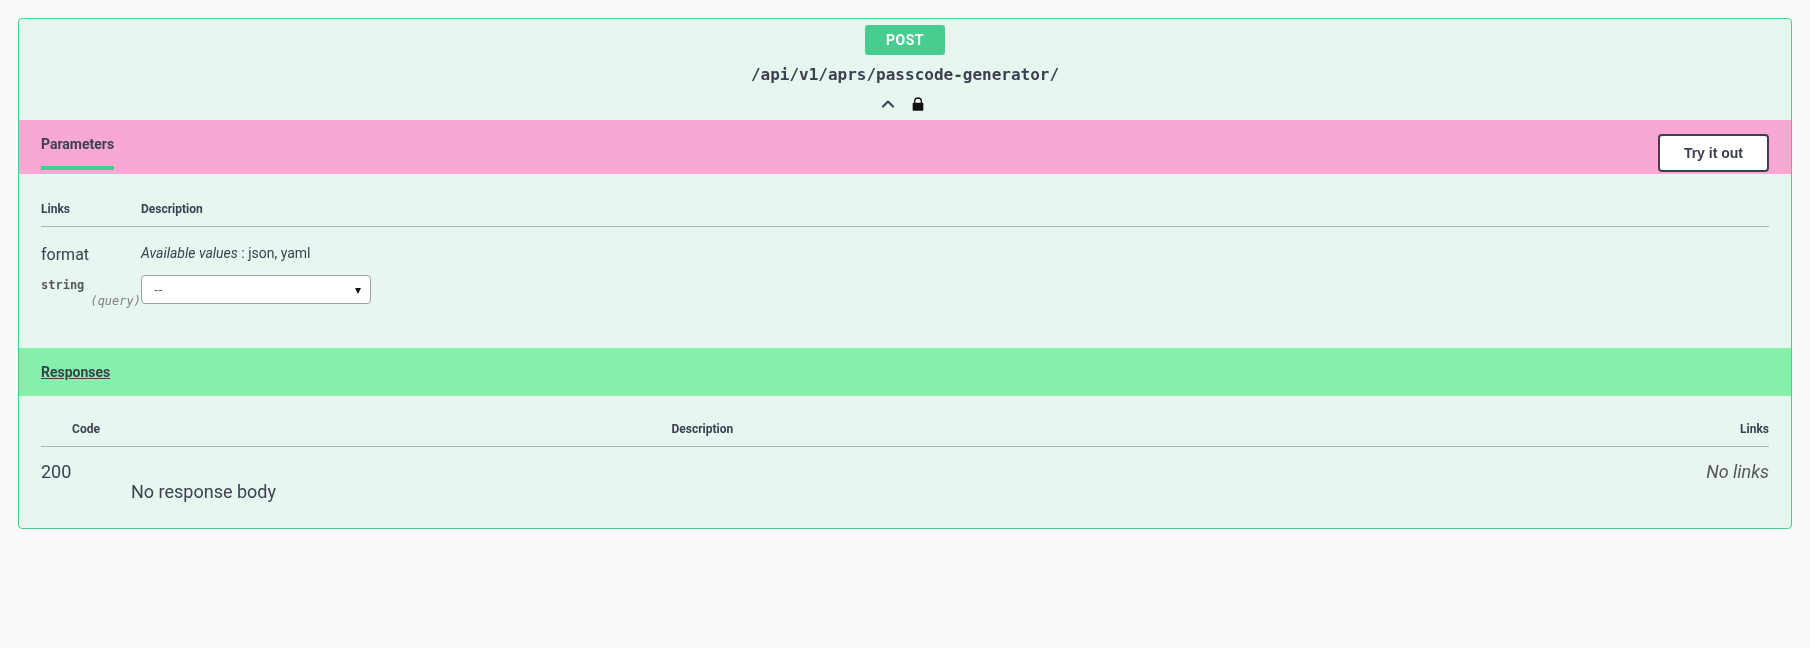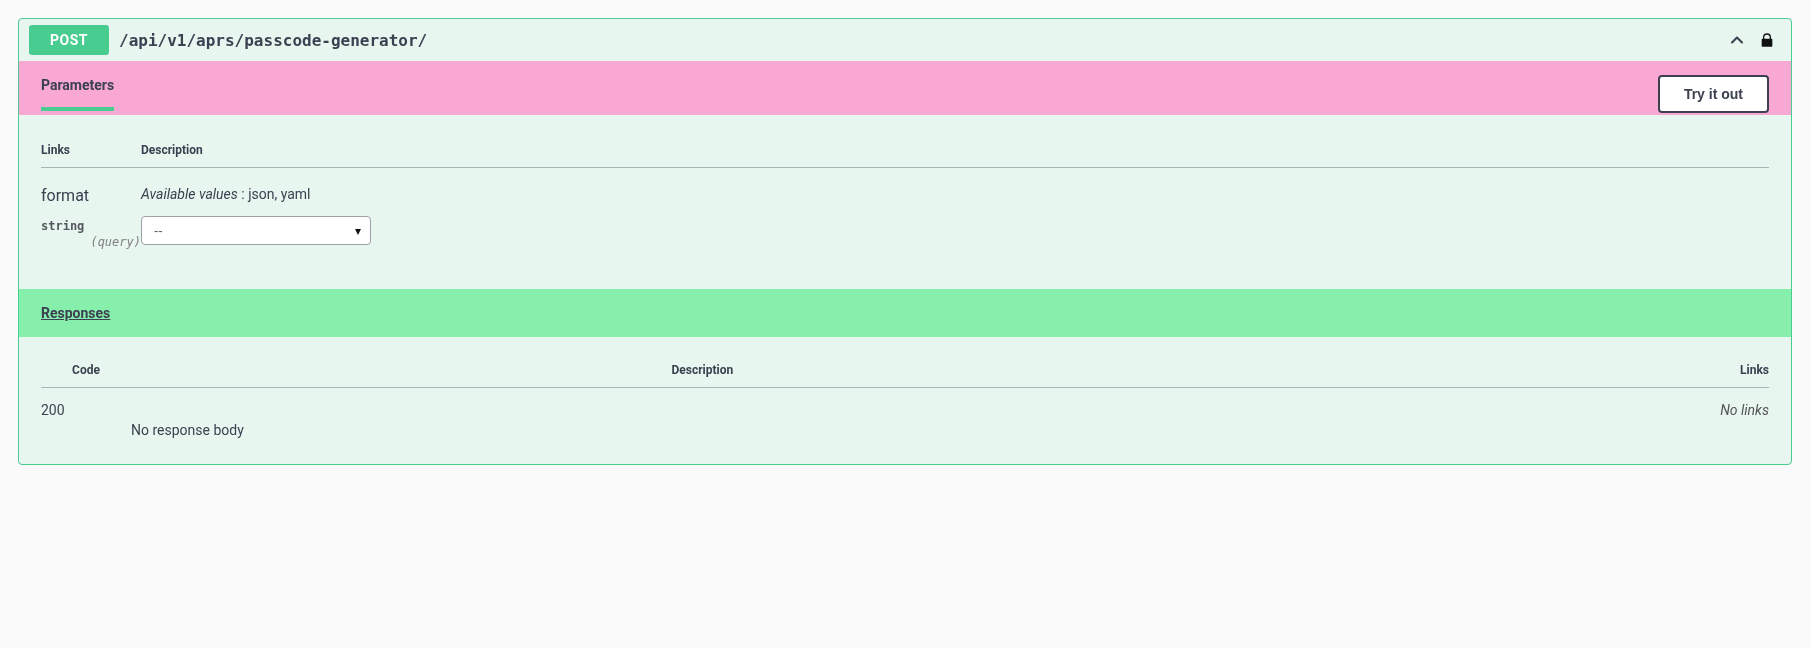--- a/index.html
+++ b/index.html
@@ -24,20 +24,21 @@
     border-radius:4px;
     background:var(--tint);
     overflow:hidden;
   }
   .summary {
     display:flex;
     align-items:center;
     padding:6px 10px;
     gap:10px;
     cursor:pointer;
+    flex-direction:column;
   }
   .method {
     background:var(--green);
     color:#fff;
     font-weight:700;
     font-size:14px;
     padding:7px 0;
     width:80px;
     text-align:center;
     border-radius:3px;
@@ -134,21 +135,21 @@
   .responses { padding:18px 22px 26px 22px; }
   table.rtable { width:100%; border-collapse:collapse; }
   table.rtable thead th {
     text-align:center;
     font-size:12px;
     font-weight:700;
     padding:8px 0 10px 0;
     border-bottom:1px solid rgba(59,65,81,.2);
   }
   table.rtable thead th.links { text-align:right; }
-  table.rtable td { padding:14px 0 0 0; vertical-align:top; font-size:14px;}
+  table.rtable td { padding:14px 0 0 0; vertical-align:top; font-size:18px;}
   td.code { width:90px; }
   td.links { text-align:right; font-style:italic; color:#555; }
   .rdesc { color:var(--text); padding-top:20px;}
 </style>
 </head>
 <body>
 
 <div class="wrap">
   <div class="opblock">
 

